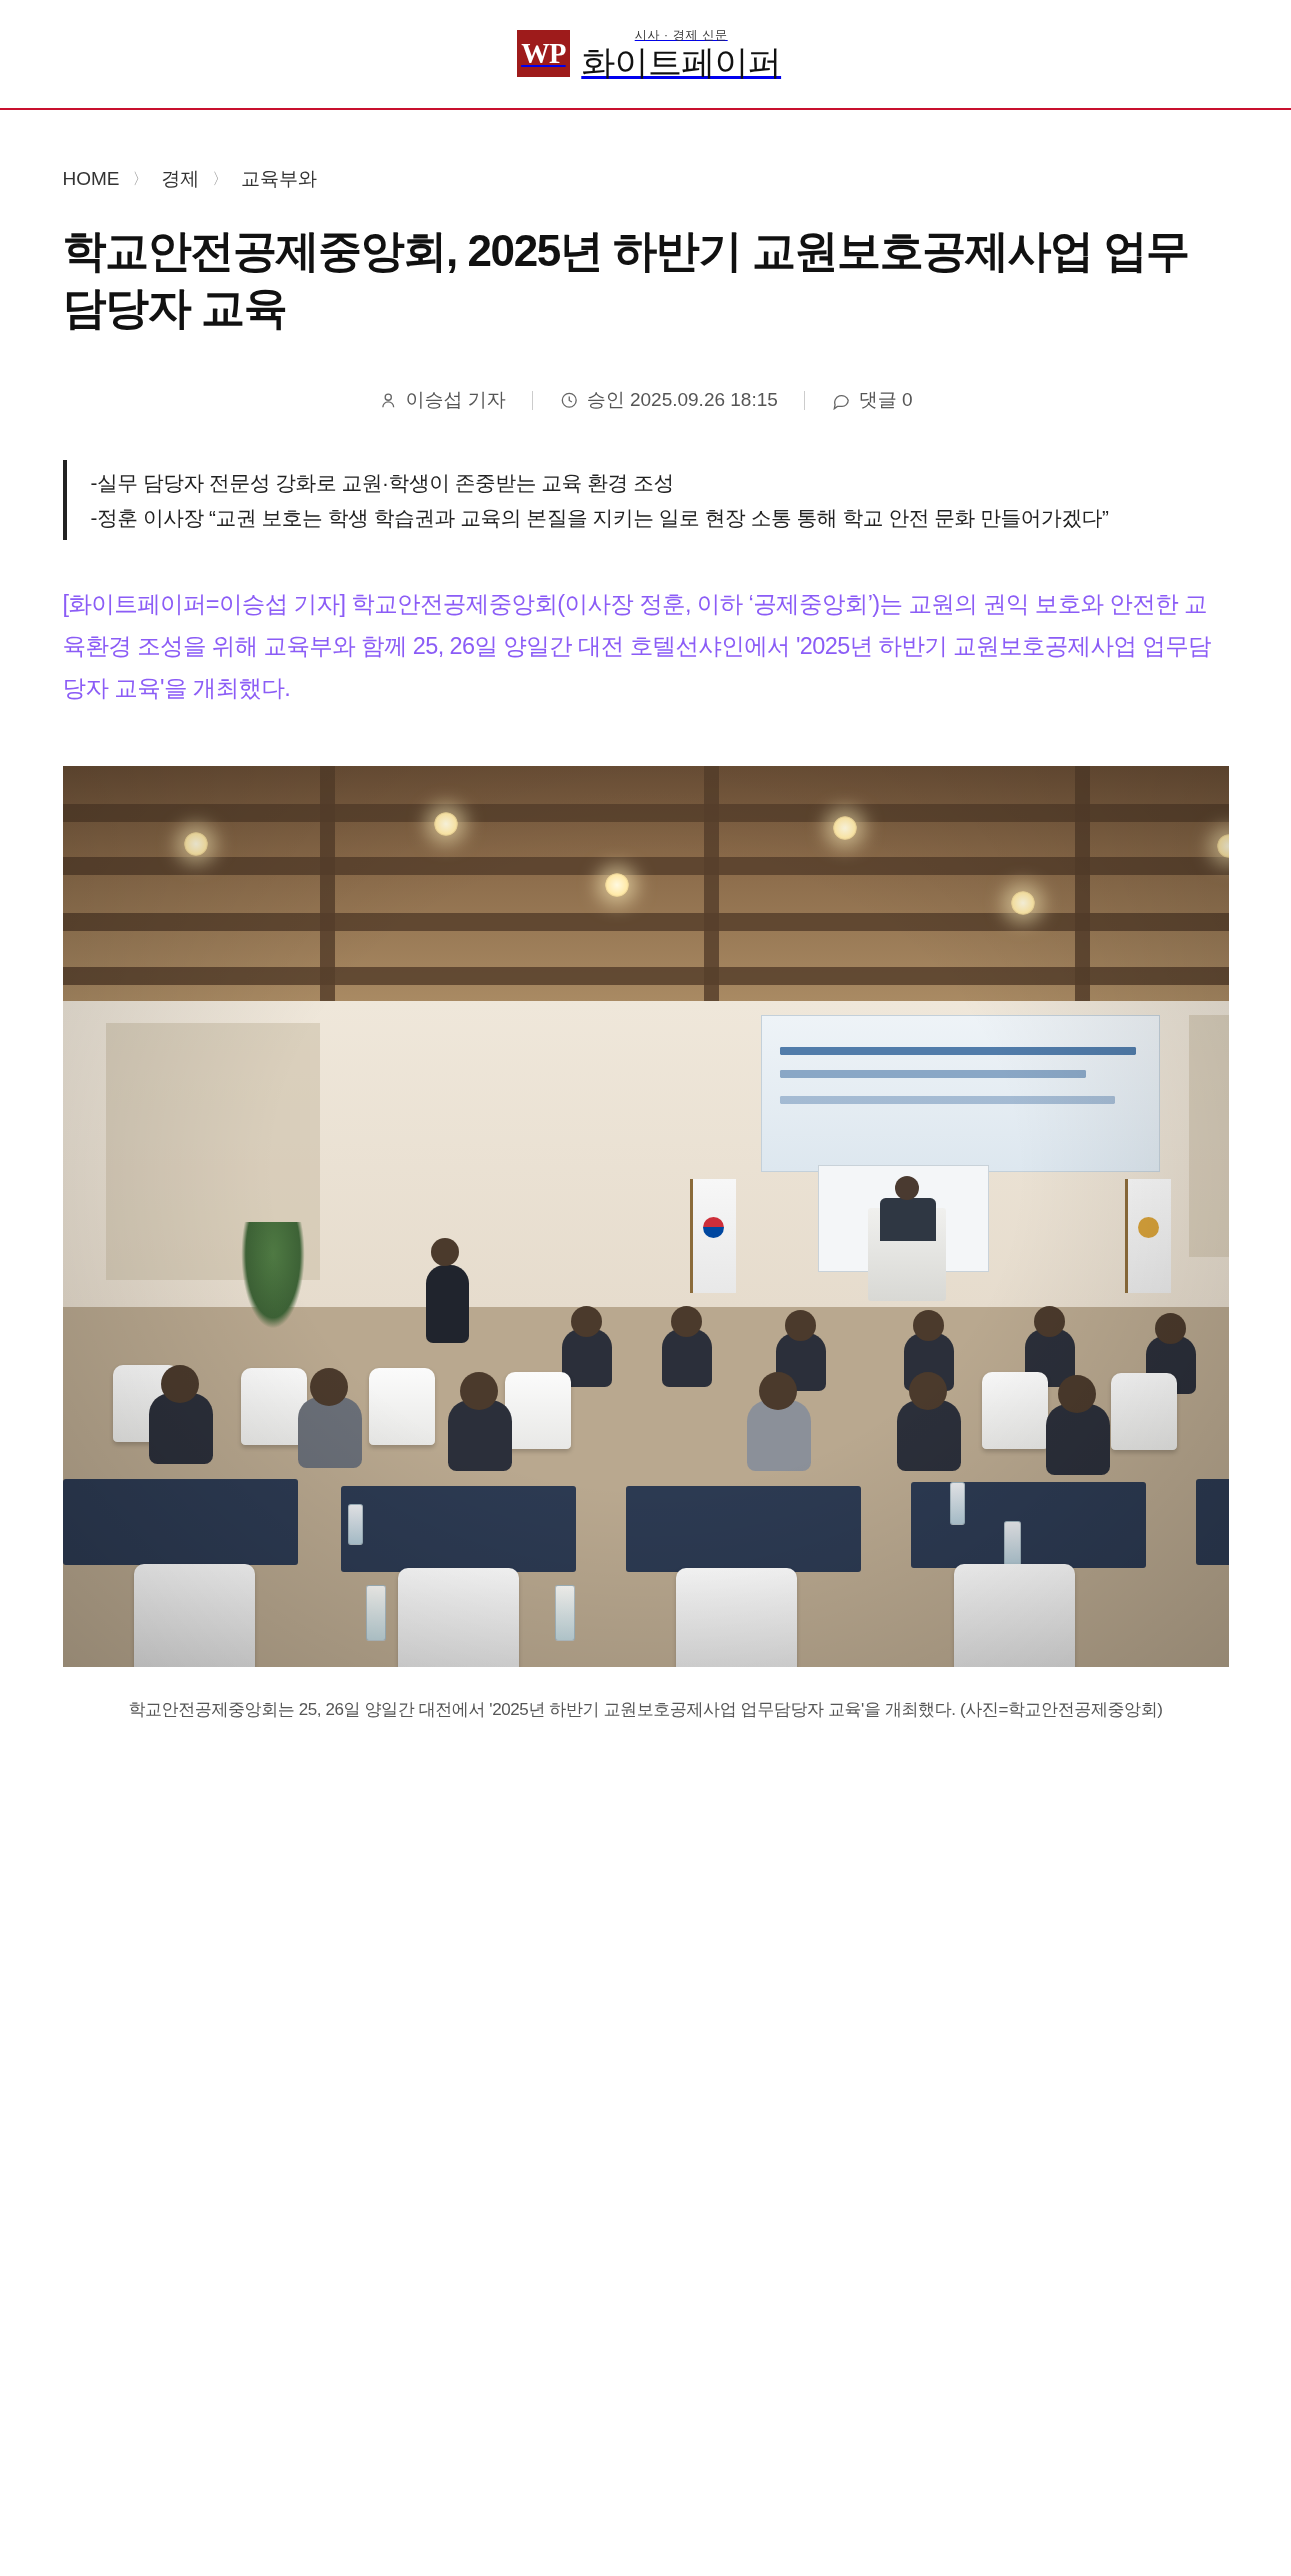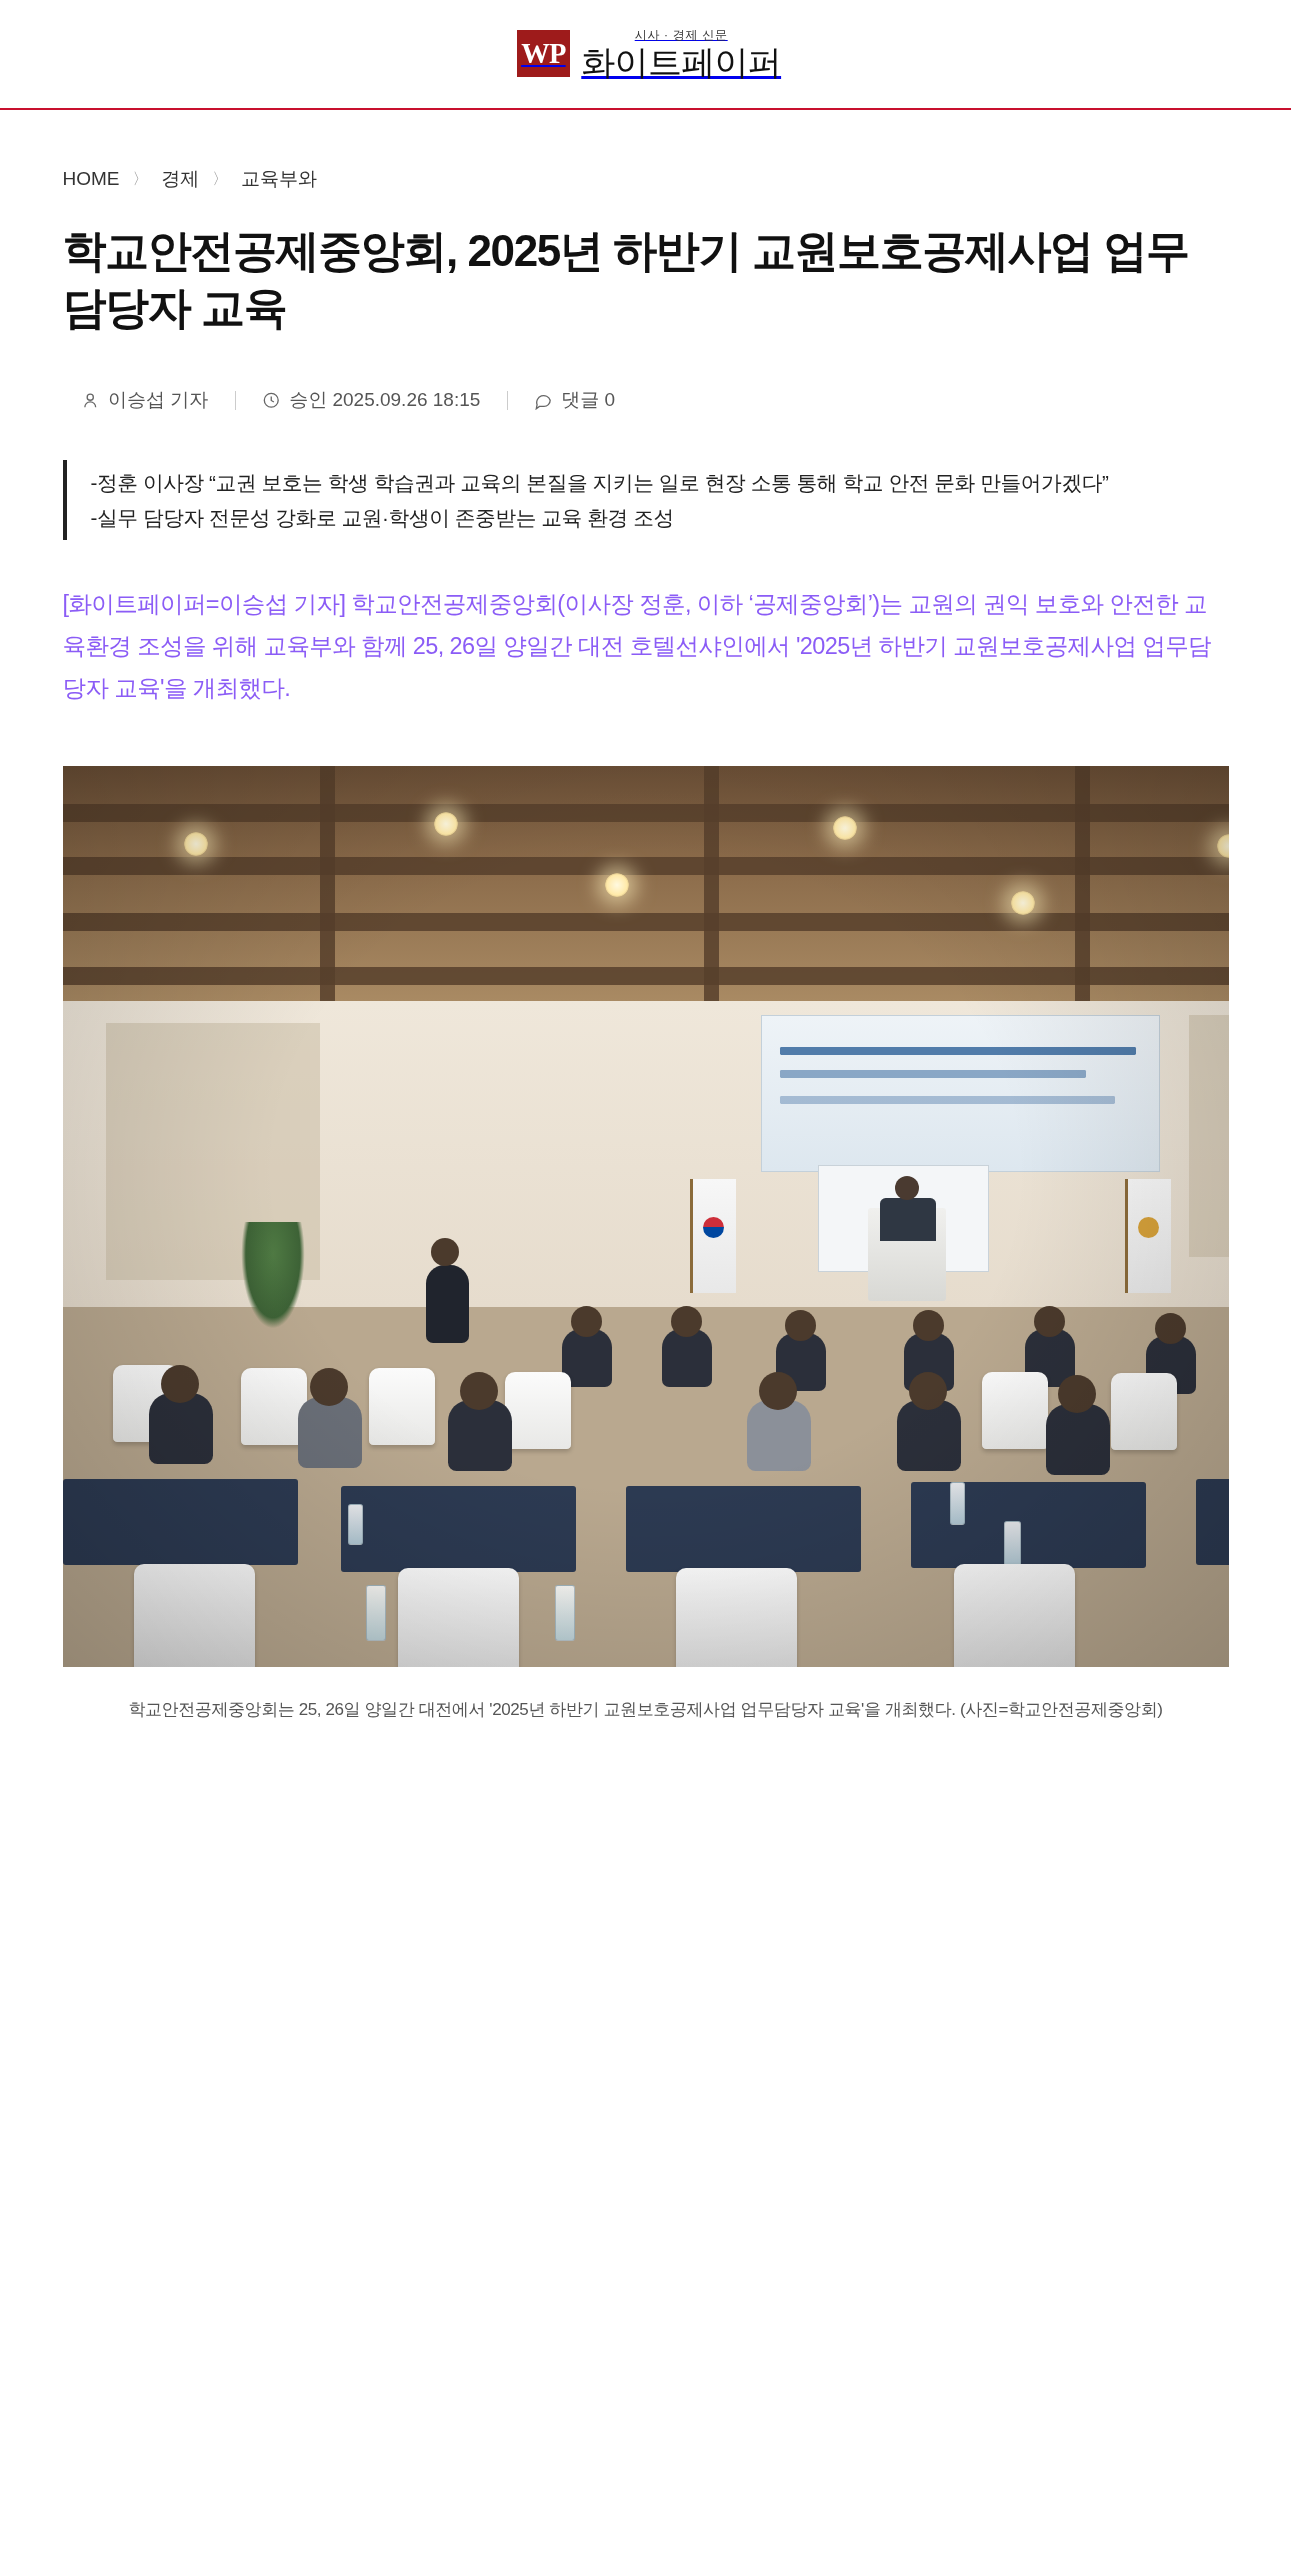--- a/index.html
+++ b/index.html
@@ -98,21 +98,21 @@
     color: #111;
     letter-spacing: -1.4px;
     margin: 30px 0 0 0;
     padding-right: 7.1px;
   }
 
   
   .byline {
     display: flex;
     align-items: center;
-    justify-content: flex-start;
+    justify-content: center;
     gap: 8px;
     margin-top: 51px;
     font-size: 19px;
     color: #555;
   }
   .byline-item {
     display: flex;
     align-items: center;
     gap: 8.6px;
     padding: 0 18.5px;
@@ -302,22 +302,22 @@
       <span class="ic">
         <svg width="18.5" height="18.5" viewBox="0 0 24 24" fill="none" stroke="#666" stroke-width="1.7">
           <path d="M21 12a8 8 0 0 1-8 8H7l-4 3 1-5.2A8 8 0 1 1 21 12z"></path>
         </svg>
       </span>
       <span>댓글 0</span>
     </span>
   </div>
 
   <section class="summary">
+    <p>-실무 담당자 전문성 강화로 교원·학생이 존중받는 교육 환경 조성</p>
     <p>-정훈 이사장 “교권 보호는 학생 학습권과 교육의 본질을 지키는 일로 현장 소통 통해 학교 안전 문화 만들어가겠다”</p>
-    <p>-실무 담당자 전문성 강화로 교원·학생이 존중받는 교육 환경 조성</p>
   </section>
 
   <section class="body-text">
     <p>[화이트페이퍼=이승섭 기자] 학교안전공제중앙회(이사장 정훈, 이하 ‘공제중앙회’)는 교원의 권익 보호와 안전한 교육환경 조성을 위해 교육부와 함께 25, 26일 양일간 대전 호텔선샤인에서 '2025년 하반기 교원보호공제사업 업무담당자 교육'을 개최했다.</p>
   </section>
 
   <figure class="figure">
     <div class="photo">
       <div class="ph-ceiling"></div>
       <div class="ph-beam" style="left:0; top:38px; width:100%;"></div>

